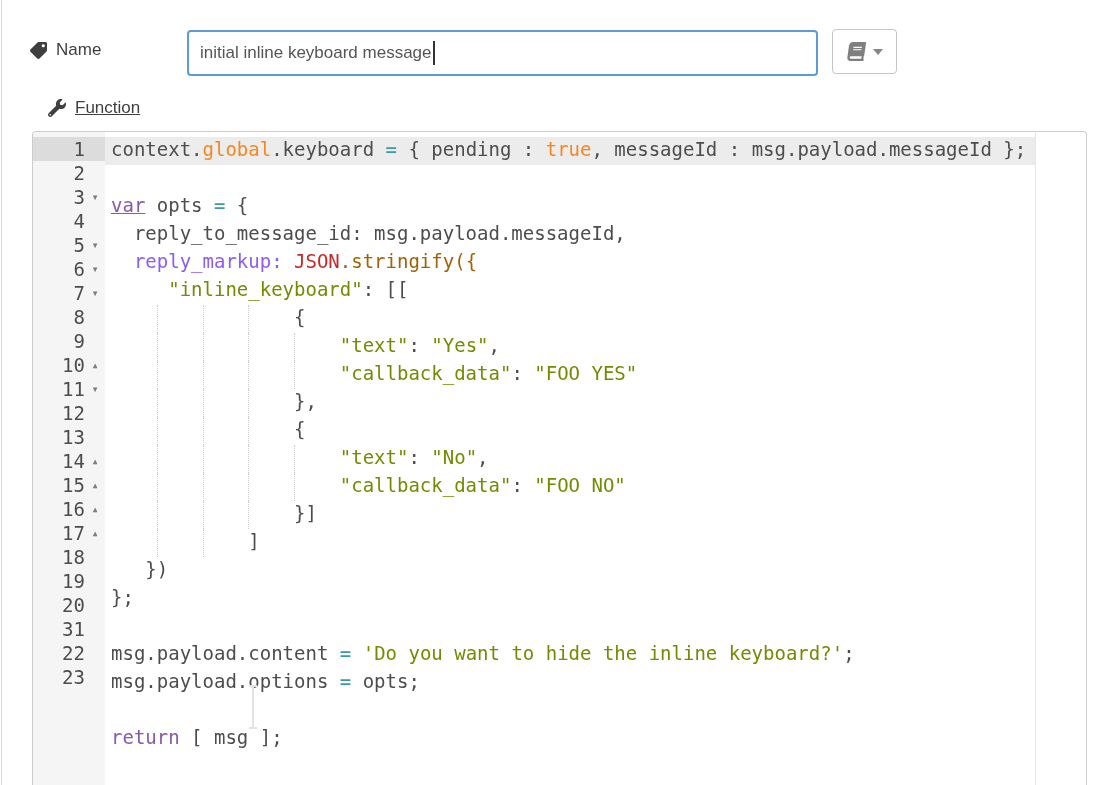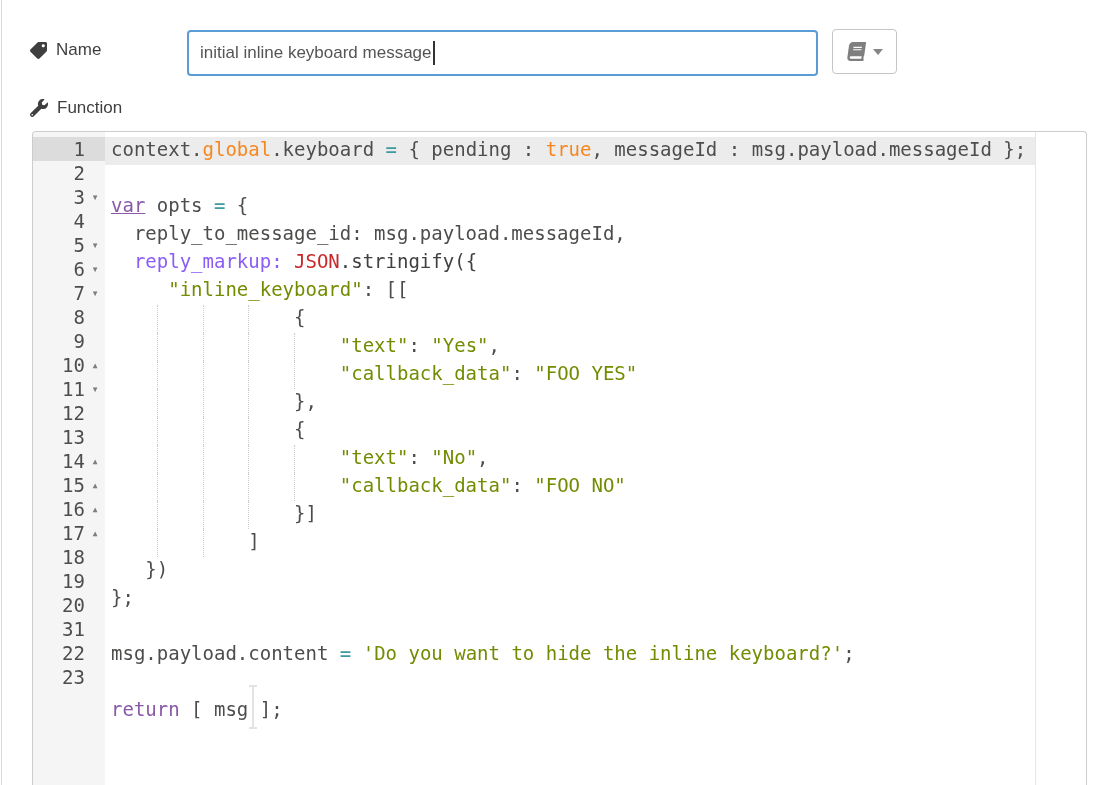--- a/index.html
+++ b/index.html
@@ -5,21 +5,21 @@
   html,body{margin:0;padding:0;}
   body{
     width:1105px;height:785px;position:relative;overflow:hidden;
     background:#ffffff;font-family:"Liberation Sans",sans-serif;
   }
   .tray-edge{position:absolute;left:1px;top:0;bottom:0;width:1px;background:#d8d8d8;}
 
   .form-label{position:absolute;display:flex;align-items:center;gap:9px;
     color:#3f3f3f;font-size:17px;}
   #name-label{left:30px;top:40px;}
-  #func-label{left:30px;top:98px;}
+  #func-label{left:48px;top:98px;text-decoration:underline;}
   .form-label svg{flex:0 0 auto;}
 
   .fake-input{
     position:absolute;left:187px;top:30px;width:631px;height:46px;
     box-sizing:border-box;border:2px solid #5b9cd6;border-radius:4px;
     background:#fff;display:flex;align-items:center;padding-left:11px;
     font-size:17px;color:#555;cursor:text;
   }
   .text-caret{width:2px;height:24px;background:#333;margin-left:1px;flex:0 0 auto;}
 
@@ -179,35 +179,36 @@
         <span class="fold"></span>
       </div>
     </div>
   <div class="scroller" id="scroller">
     <div class="print-margin"></div>
     <div id="lines">
         <div class="cline lactive"><span style="color: rgb(77, 77, 76);">context.</span><span style="color: rgb(245, 135, 31);">global</span><span style="color: rgb(77, 77, 76);">.keyboard </span><span style="color: rgb(62, 153, 159);">=</span><span style="color: rgb(77, 77, 76);"> { pending : </span><span style="color: rgb(245, 135, 31);">true</span><span style="color: rgb(77, 77, 76);">, messageId : msg.payload.messageId };</span></div>
         <div class="cline"></div>
         <div class="cline"><span style="color: rgb(137, 89, 168); text-decoration: underline;">var</span><span style="color: rgb(77, 77, 76);"> opts </span><span style="color: rgb(62, 153, 159);">=</span><span style="color: rgb(77, 77, 76);"> {</span></div>
         <div class="cline"><span style="color: rgb(77, 77, 76);">  reply_to_message_id: msg.payload.messageId,</span></div>
-        <div class="cline"><span style="color: #8b5cf6;">  reply_markup: </span><span style="color: rgb(200, 40, 41);">JSON</span><span style="color: #404040;">.stringify({</span></div>
+        <div class="cline"><span style="color: #8b5cf6;">  reply_markup: </span><span style="color: rgb(200, 40, 41);">JSON</span><span style="color: #a16207;">.stringify({</span></div>
         <div class="cline"><span style="color: rgb(77, 77, 76);">     </span><span style="color: rgb(113, 140, 0);">"inline_keyboard"</span><span style="color: rgb(77, 77, 76);">: [[</span></div>
         <div class="cline"><span class="guide" style="left: calc(4ch + 6px);"></span><span class="guide" style="left: calc(8ch + 6px);"></span><span class="guide" style="left: calc(12ch + 6px);"></span><span style="color: rgb(77, 77, 76);">                {</span></div>
         <div class="cline"><span class="guide" style="left: calc(4ch + 6px);"></span><span class="guide" style="left: calc(8ch + 6px);"></span><span class="guide" style="left: calc(12ch + 6px);"></span><span class="guide" style="left: calc(16ch + 6px);"></span><span style="color: rgb(77, 77, 76);">                    </span><span style="color: rgb(113, 140, 0);">"text"</span><span style="color: rgb(77, 77, 76);">: </span><span style="color: rgb(113, 140, 0);">"Yes"</span><span style="color: rgb(77, 77, 76);">,</span></div>
         <div class="cline"><span class="guide" style="left: calc(4ch + 6px);"></span><span class="guide" style="left: calc(8ch + 6px);"></span><span class="guide" style="left: calc(12ch + 6px);"></span><span class="guide" style="left: calc(16ch + 6px);"></span><span style="color: rgb(77, 77, 76);">                    </span><span style="color: rgb(113, 140, 0);">"callback_data"</span><span style="color: rgb(77, 77, 76);">: </span><span style="color: rgb(113, 140, 0);">"FOO YES"</span></div>
         <div class="cline"><span class="guide" style="left: calc(4ch + 6px);"></span><span class="guide" style="left: calc(8ch + 6px);"></span><span class="guide" style="left: calc(12ch + 6px);"></span><span style="color: rgb(77, 77, 76);">                },</span></div>
         <div class="cline"><span class="guide" style="left: calc(4ch + 6px);"></span><span class="guide" style="left: calc(8ch + 6px);"></span><span class="guide" style="left: calc(12ch + 6px);"></span><span style="color: rgb(77, 77, 76);">                {</span></div>
         <div class="cline"><span class="guide" style="left: calc(4ch + 6px);"></span><span class="guide" style="left: calc(8ch + 6px);"></span><span class="guide" style="left: calc(12ch + 6px);"></span><span class="guide" style="left: calc(16ch + 6px);"></span><span style="color: rgb(77, 77, 76);">                    </span><span style="color: rgb(113, 140, 0);">"text"</span><span style="color: rgb(77, 77, 76);">: </span><span style="color: rgb(113, 140, 0);">"No"</span><span style="color: rgb(77, 77, 76);">,</span></div>
         <div class="cline"><span class="guide" style="left: calc(4ch + 6px);"></span><span class="guide" style="left: calc(8ch + 6px);"></span><span class="guide" style="left: calc(12ch + 6px);"></span><span class="guide" style="left: calc(16ch + 6px);"></span><span style="color: rgb(77, 77, 76);">                    </span><span style="color: rgb(113, 140, 0);">"callback_data"</span><span style="color: rgb(77, 77, 76);">: </span><span style="color: rgb(113, 140, 0);">"FOO NO"</span></div>
         <div class="cline"><span class="guide" style="left: calc(4ch + 6px);"></span><span class="guide" style="left: calc(8ch + 6px);"></span><span class="guide" style="left: calc(12ch + 6px);"></span><span style="color: rgb(77, 77, 76);">                }]</span></div>
         <div class="cline"><span class="guide" style="left: calc(4ch + 6px);"></span><span class="guide" style="left: calc(8ch + 6px);"></span><span style="color: rgb(77, 77, 76);">            ]</span></div>
         <div class="cline"><span style="color: rgb(77, 77, 76);">   })</span></div>
         <div class="cline"><span style="color: rgb(77, 77, 76);">};</span></div>
         <div class="cline"></div>
         <div class="cline"><span style="color: rgb(77, 77, 76);">msg.payload.content </span><span style="color: rgb(62, 153, 159);">=</span><span style="color: rgb(77, 77, 76);"> </span><span style="color: rgb(113, 140, 0);">'Do you want to hide the inline keyboard?'</span><span style="color: rgb(77, 77, 76);">;</span></div>
+        <div class="cline"><span style="color: rgb(77, 77, 76);">msg.payload.options </span><span style="color: rgb(62, 153, 159);">=</span><span style="color: rgb(77, 77, 76);"> opts;</span></div>
         <div class="cline"></div>
         <div class="cline"><span style="color: rgb(137, 89, 168);">return</span><span style="color: rgb(77, 77, 76);"> [ msg ];</span></div>
         <div class="cline"></div>
       </div>
   </div>
 </div>
 
 <div class="ibeam">
   <svg width="14" height="46">
       <path d="M3 2h8M7 2v42M3 44h8" stroke="#e3e3e3" stroke-width="2" fill="none"></path>

